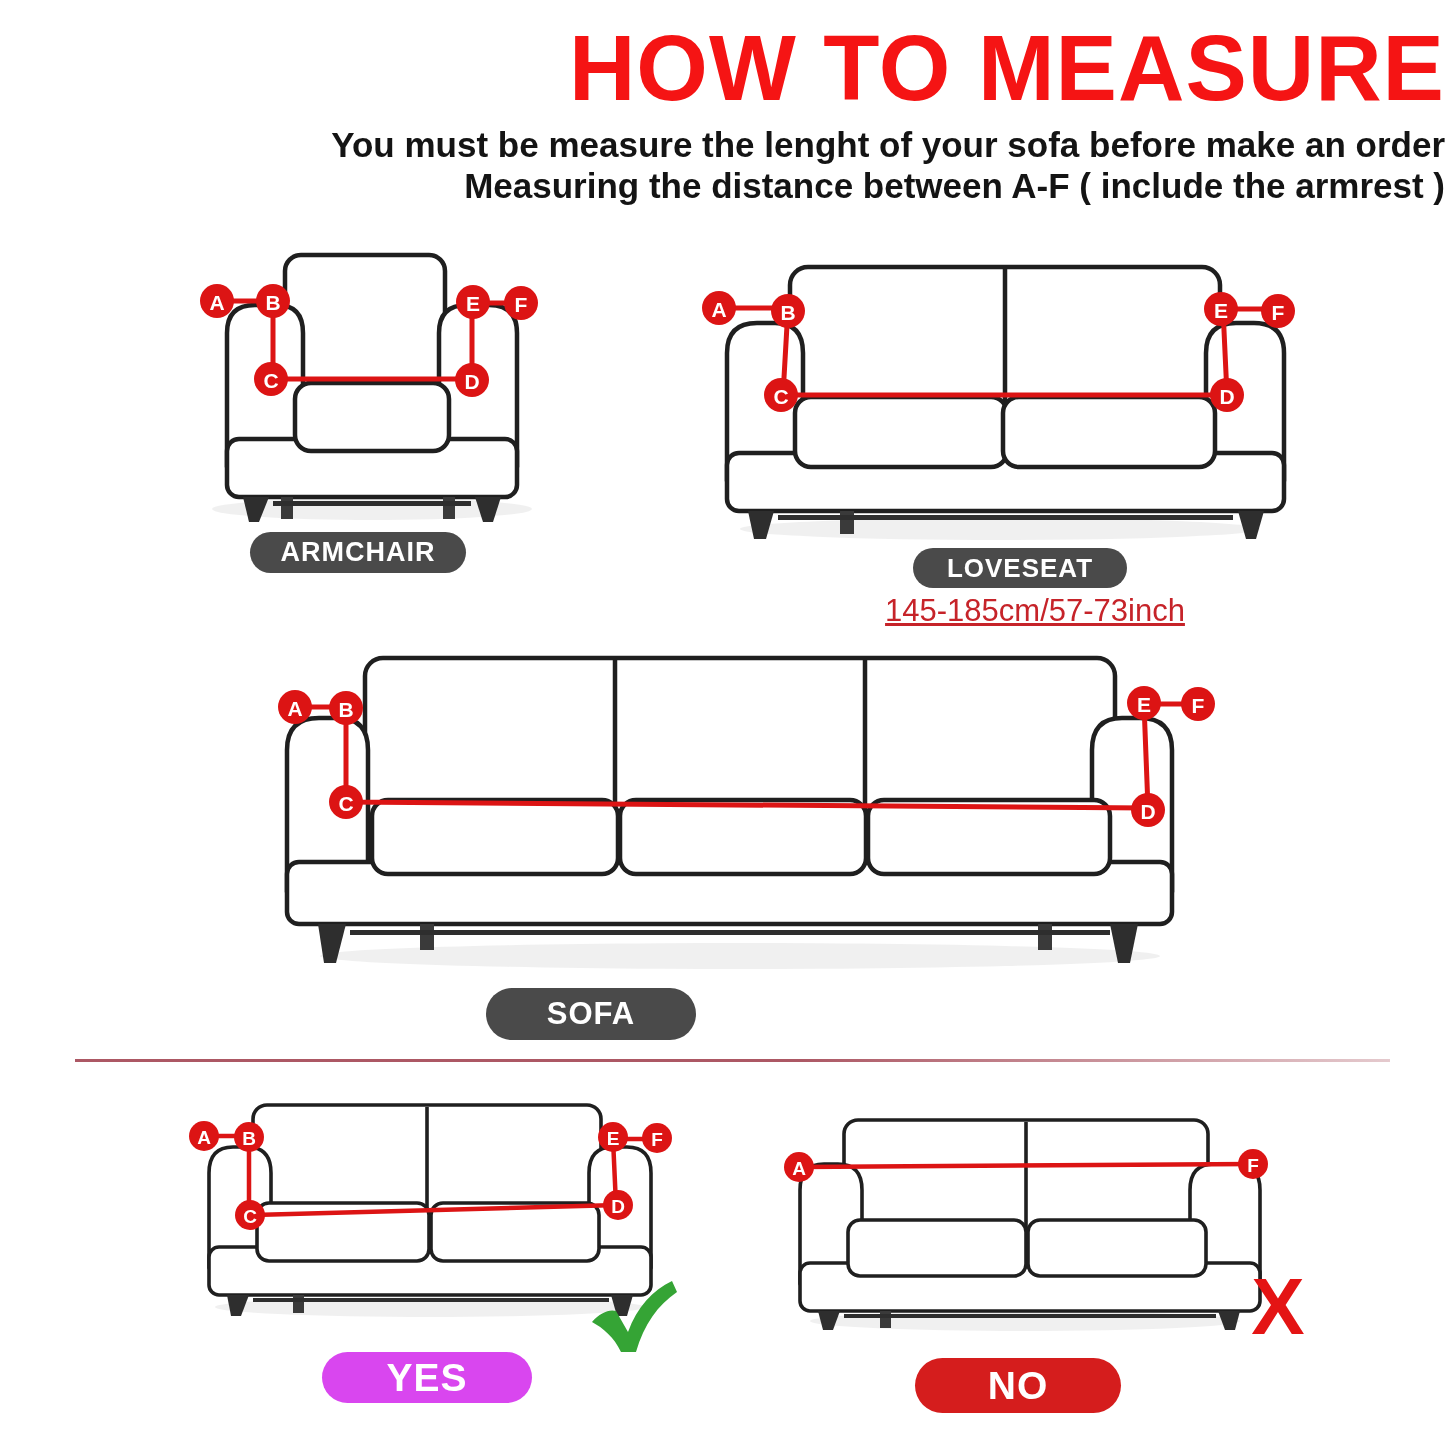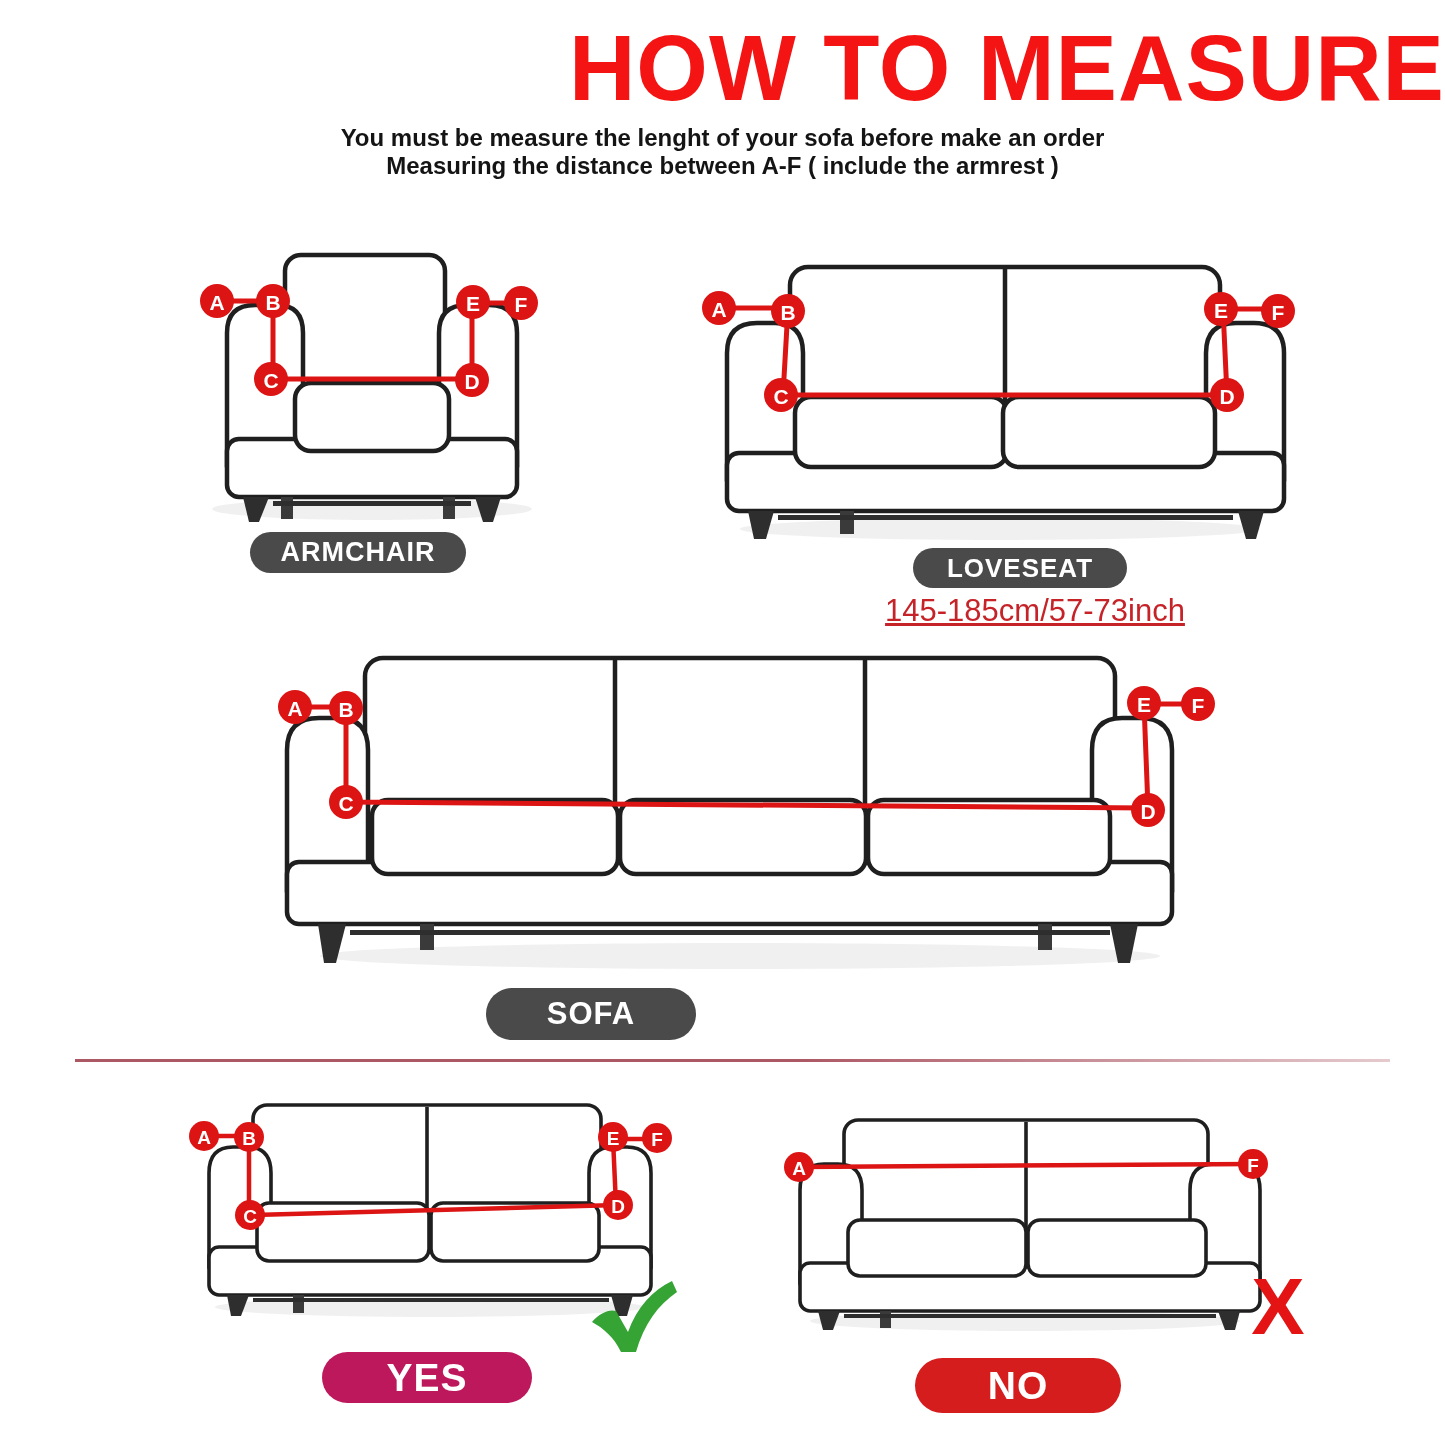--- a/index.html
+++ b/index.html
@@ -6,22 +6,22 @@
   #canvas{
     position:relative;width:1445px;height:1445px;background:#ffffff;overflow:hidden;
     font-family:"Liberation Sans",sans-serif;
   }
   .abs{position:absolute;}
   #title{
     left:0;top:16px;width:1445px;text-align:right;
     font-size:92px;font-weight:800;letter-spacing:1px;color:#f51414;
   }
   #subtitle{
-    left:0;top:124px;width:1445px;text-align:center;
-    font-size:24px;font-weight:700;color:#141414;line-height:1.18;
+    left:0;top:124px;width:1445px;text-align:right;
+    font-size:35px;font-weight:700;color:#141414;line-height:1.18;
   }
   
   svg .ln{fill:#ffffff;stroke:#1f1f1f;stroke-width:4.5;stroke-linejoin:round;}
   svg .ln-sm{fill:#ffffff;stroke:#1f1f1f;stroke-width:3.6;stroke-linejoin:round;}
   svg .seam{fill:none;stroke:#1f1f1f;stroke-width:4.5;}
   svg .seam-sm{fill:none;stroke:#1f1f1f;stroke-width:3.6;}
   svg .leg{fill:#2e2e2e;stroke:none;}
   svg .leg-back{fill:#3a3a3a;stroke:none;}
   svg .shadow{fill:rgba(0,0,0,0.06);stroke:none;}
   svg .measure{fill:none;stroke:#dc1414;stroke-width:5;stroke-linecap:round;}
@@ -239,21 +239,21 @@
     <g>
       <circle class="marker-dot" cx="482" cy="43" r="15"></circle>
         <text class="marker-letter-sm" x="482" y="44">F</text>
       </g>
   </svg>
 
   <svg class="abs" style="left:588px;top:1278px;" width="92" height="78" viewBox="0 0 92 78">
     <path fill="#35a435" d="M4 44 C 12 35, 21 31, 28 33 L 40 54 C 49 29, 65 12, 84 3 L 89 14 C 70 27, 56 46, 48 74 L 33 74 C 26 59, 15 50, 4 44 Z"></path>
   </svg>
 
-  <div class="abs pill" style="left:322px;top:1352px;width:210px;height:51px;font-size:39px;background:#be185d;border-radius:26px;">
+  <div class="abs pill" style="left:322px;top:1352px;width:210px;height:51px;font-size:39px;background:#d946ef;border-radius:26px;">
     <span>YES</span>
   </div>
 
   <svg class="abs" style="left:780px;top:1108px;" width="490" height="225" viewBox="0 0 490 225">
     <ellipse class="shadow" cx="245" cy="213" rx="215" ry="10"></ellipse>
     <g>
       <rect class="ln-sm" x="64" y="12" width="364" height="122" rx="14"></rect>
       <path class="seam-sm" d="M246 14 V134"></path>
       <path class="ln-sm" d="M20 176 V82 Q20 56 44 56 H58 Q82 56 82 82 V176 Z"></path>
       <path class="ln-sm" d="M410 176 V82 Q410 56 434 56 H456 Q480 56 480 82 V176 Z"></path>

